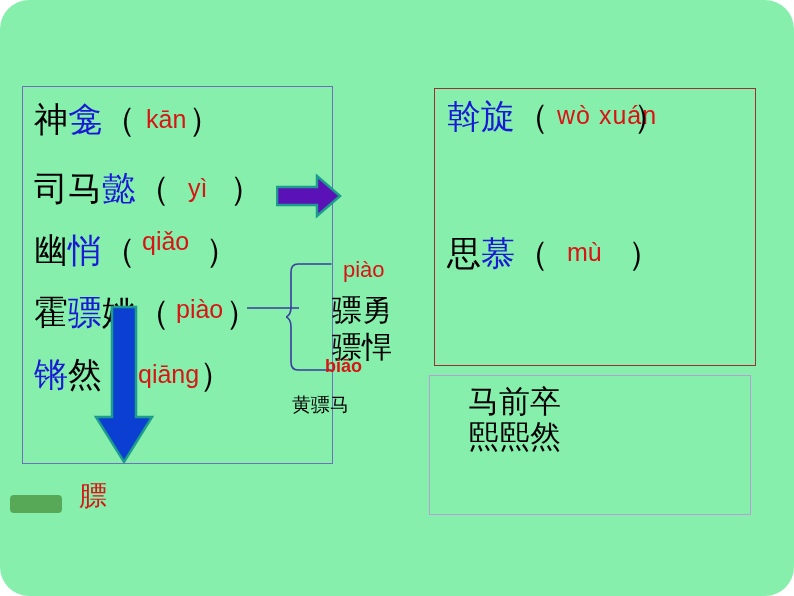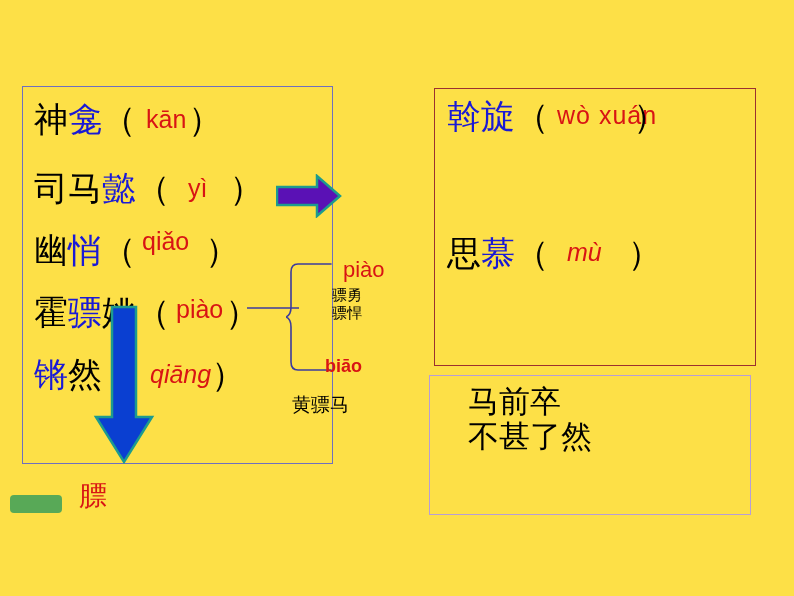--- a/index.html
+++ b/index.html
@@ -4,23 +4,24 @@
 <style>
   html, body {
     margin: 0;
     padding: 0;
     background: #ffffff;
   }
   #slide {
     position: relative;
     width: 794px;
     height: 596px;
-    background: #fde047;
+    background: #86efac;
     overflow: hidden;
     font-family: "Liberation Serif", "DejaVu Serif", serif;
+    border-radius: 29px;
   }
 
   
   .box {
     position: absolute;
     background: transparent;
     box-sizing: border-box;
   }
   #left-box {
     left: 22px;
@@ -71,30 +72,30 @@
   #row-kan   { left: 34px;  top: 103px; }
   #row-yi    { left: 34px;  top: 172px; }
   #row-qiao  { left: 34px;  top: 234px; }
   #row-piao  { left: 34px;  top: 296px; }
   #row-qiang { left: 34px;  top: 358px; }
 
   #row-kan .pinyin   { position: relative; top: -3px; padding: 0 2px 0 10px; }
   #row-yi .pinyin    { position: relative; top: -3px; padding: 0 22px 0 18px; }
   #row-qiao .pinyin  { position: relative; top: -12px; padding: 0 16px 0 6px; }
   #row-piao .pinyin  { position: relative; top: -6px; padding: 0 2px 0 6px; }
-  #row-qiang .pinyin { position: relative; top: -3px; padding: 0 0 0 14px; font-style: italic; }
+  #row-qiang .pinyin { position: relative; top: -3px; padding: 0 0 0 2px; }
 
   
   #row-woxuan { left: 447px; top: 100px; }
   #row-tui    { left: 447px; top: 168px; }
   #row-mu     { left: 447px; top: 237px; }
 
   #row-woxuan .pinyin { position: relative; top: -4px; padding: 0 0 0 8px; letter-spacing: 1px; }
   #row-tui .pinyin    { position: relative; top: -4px; padding: 0 26px 0 22px; }
-  #row-mu .pinyin     { position: relative; top: -4px; padding: 0 26px 0 18px; font-style: italic; }
+  #row-mu .pinyin     { position: relative; top: -4px; padding: 0 26px 0 18px; }
   #row-woxuan .paren-close { position: relative; left: -24px; }
 
   
   #rb-list {
     position: absolute;
     left: 440px;
     top: 385px;
     line-height: 1.12;
   }
   #rb-list .han { font-size: 31px; display: block; margin-left: 28px; }
@@ -115,23 +116,23 @@
     left: 343px;
     top: 257px;
     font-family: "Liberation Sans", "DejaVu Sans", sans-serif;
     font-size: 22px;
     color: #d81414;
     white-space: nowrap;
   }
   #piao-words {
     position: absolute;
     left: 332px;
-    top: 286px;
-    font-family: "Liberation Serif", "DejaVu Serif", serif;
-    font-size: 15px;
+    top: 292px;
+    font-family: "Liberation Serif", "DejaVu Serif", serif;
+    font-size: 30px;
     color: #000000;
     line-height: 1.22;
     white-space: nowrap;
   }
   #piao-words span { display: block; }
   #biao-label {
     position: absolute;
     left: 325px;
     top: 356px;
     font-family: "Liberation Sans", "DejaVu Sans", sans-serif;
@@ -249,21 +250,21 @@
   </div>
 
 
   <div class="row" id="row-mu">
     <span class="han">思</span><span class="han blue">慕</span><span class="paren">（</span><span class="pinyin">mù</span><span class="paren">）</span>
   </div>
 
   <div class="box" id="right-bottom-box"></div>
   <div id="rb-list">
     <span class="han">马前卒</span>
-    <span class="han">不甚了然</span>
+    <span class="han">熙熙然</span>
   </div>
 
   <svg id="right-arrow" viewBox="0 0 66 44">
     <polygon points="1,13 41,13 41,2 64,22 41,42 41,31 1,31" fill="#5a11b5" stroke="#1d9b8e" stroke-width="2.5" stroke-linejoin="miter"></polygon>
   </svg>
 
   <svg id="piao-connector" viewBox="0 0 52 6">
     <line x1="0" y1="3" x2="52" y2="3" stroke="#3b3b9e" stroke-width="1.4"></line>
   </svg>
   <svg id="brace" viewBox="0 0 46 110">

